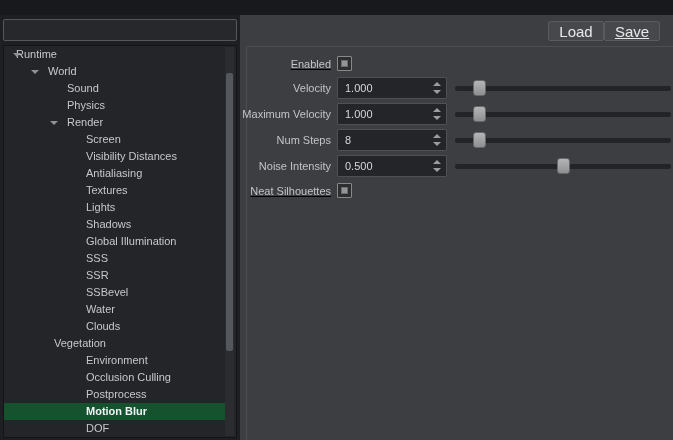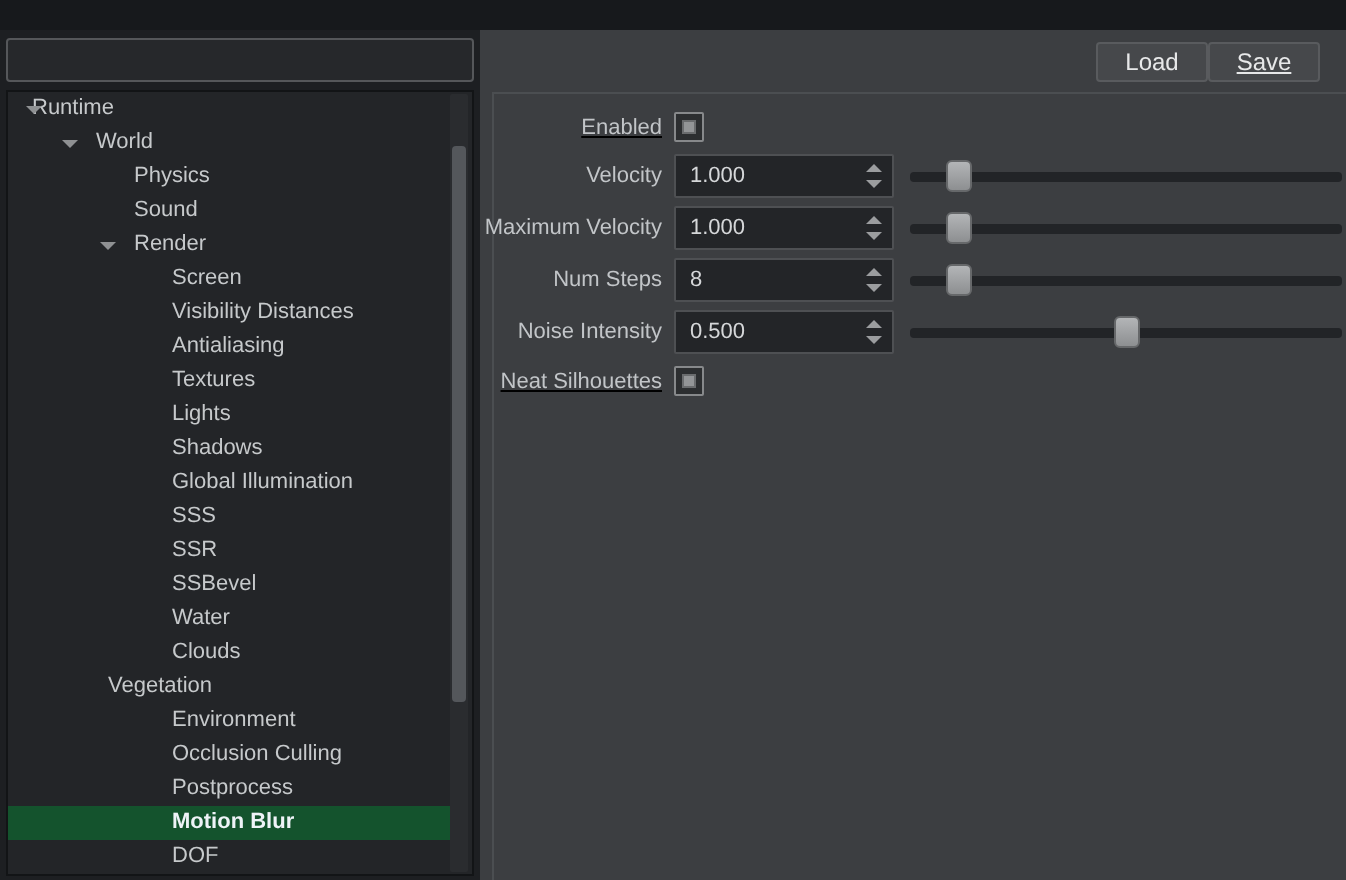--- a/index.html
+++ b/index.html
@@ -60,21 +60,21 @@
 
   
   .right-panel {
     position: absolute; left: 240px; top: 0; width: 433px; height: 425px;
     background: #3c3e41;
   }
   .toolbar { position: absolute; left: 0; top: 0; width: 433px; height: 31px; }
   .btn {
     position: absolute; top: 6px; width: 56px; height: 20px;
     background: #46484b; border: 1px solid #595b5e; border-radius: 2px;
-    color: #e7e8e9; font-family: "Liberation Sans", sans-serif; font-size: 12px;
+    color: #e7e8e9; font-family: "Liberation Sans", sans-serif; font-size: 15px;
     cursor: pointer;
   }
   .btn-load { left: 308px; }
   .btn-save { left: 364px; text-decoration: underline; }
 
   .content {
     position: absolute; left: 6px; top: 31px; width: 427px; height: 394px;
     border-top: 1px solid #4b4e51; border-left: 1px solid #4b4e51;
     padding-top: 5px;
   }
@@ -130,22 +130,22 @@
     </div>
   </div>
 
   <div class="main">
 
     <div class="left-panel">
       <input class="search" type="text" placeholder="" style="">
       <div class="tree" id="tree">
         <div class="tree-row"><span class="tree-arrow" style="left: 9px;"></span><span class="tree-label" style="margin-left: 12px; text-align: center;">Runtime</span></div>
           <div class="tree-row"><span class="tree-arrow" style="left: 27px;"></span><span class="tree-label" style="margin-left: 44px;">World</span></div>
+          <div class="tree-row"><span class="tree-label" style="margin-left: 63px;">Sound</span></div>
           <div class="tree-row"><span class="tree-label" style="margin-left: 63px;">Physics</span></div>
-          <div class="tree-row"><span class="tree-label" style="margin-left: 63px;">Sound</span></div>
           <div class="tree-row"><span class="tree-arrow" style="left: 46px;"></span><span class="tree-label" style="margin-left: 63px;">Render</span></div>
           <div class="tree-row"><span class="tree-label" style="margin-left: 82px;">Screen</span></div>
           <div class="tree-row"><span class="tree-label" style="margin-left: 82px;">Visibility Distances</span></div>
           <div class="tree-row"><span class="tree-label" style="margin-left: 82px;">Antialiasing</span></div>
           <div class="tree-row"><span class="tree-label" style="margin-left: 82px;">Textures</span></div>
           <div class="tree-row"><span class="tree-label" style="margin-left: 82px;">Lights</span></div>
           <div class="tree-row"><span class="tree-label" style="margin-left: 82px;">Shadows</span></div>
           <div class="tree-row"><span class="tree-label" style="margin-left: 82px;">Global Illumination</span></div>
           <div class="tree-row"><span class="tree-label" style="margin-left: 82px;">SSS</span></div>
           <div class="tree-row"><span class="tree-label" style="margin-left: 82px;">SSR</span></div>

